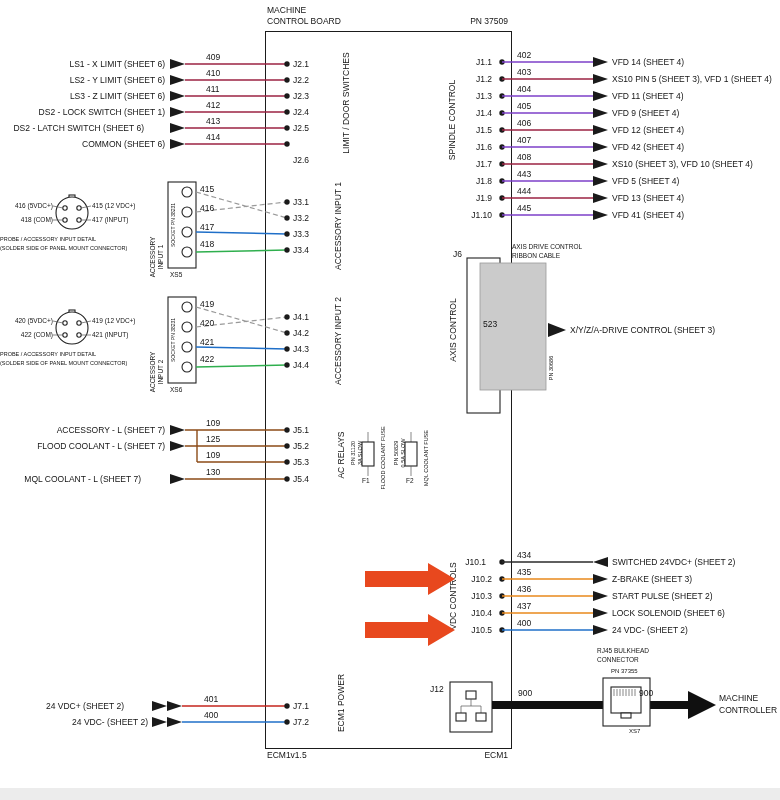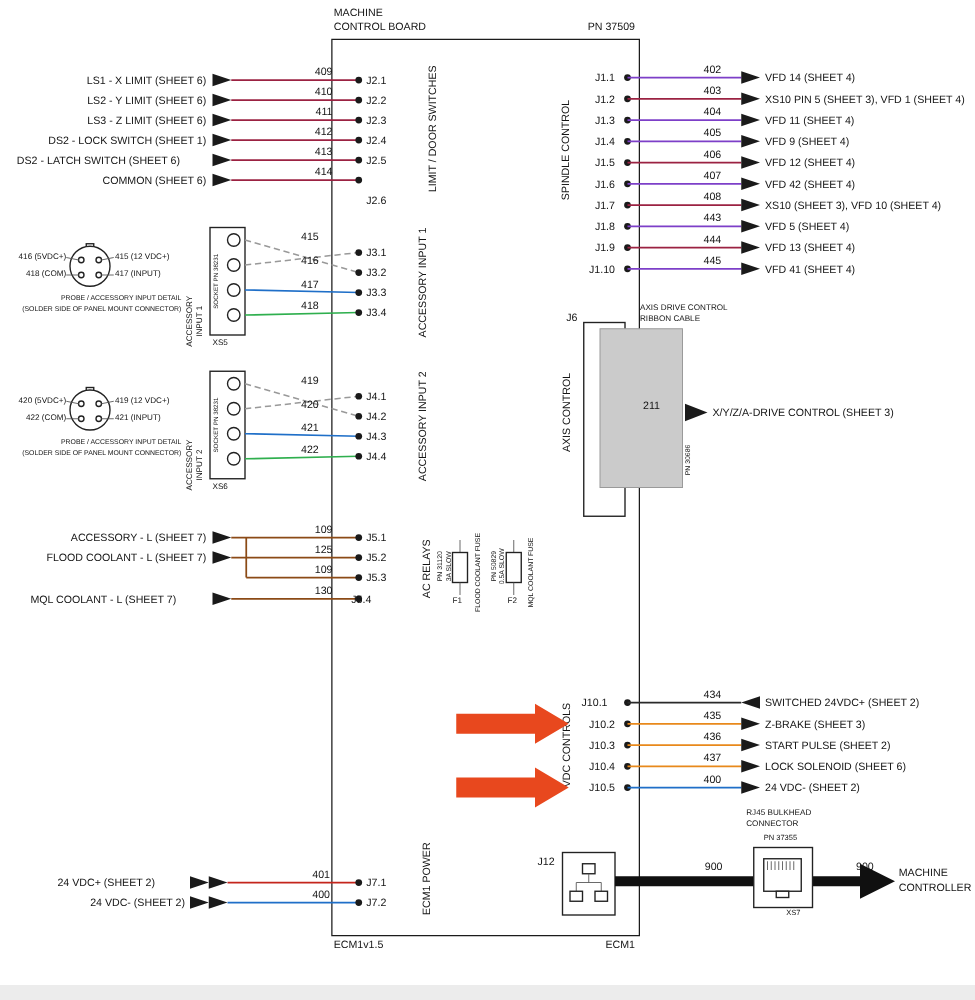--- a/index.html
+++ b/index.html
@@ -1,18 +1,18 @@
 <!DOCTYPE html>
 <html><head>
 <meta charset="utf-8">
 <style>
   html,body{margin:0;padding:0;background:#fff}
   #canvas{position:relative;width:780px;height:800px;background:#fff;font-family:"Liberation Sans",sans-serif;color:#141414;overflow:hidden}
   .lbl{position:absolute;font-size:8.5px;line-height:10px;white-space:nowrap}
-  .r{text-align:right}.c{text-align:right}
+  .r{text-align:right}.c{text-align:left}
   .tiny{font-size:6.5px;line-height:8px}
   .micro{font-size:5.5px;line-height:6.5px}
   .vert{position:absolute;font-size:8.5px;line-height:10px;white-space:nowrap;text-align:center;transform:translate(-50%,-50%) rotate(-90deg)}
   .vert.tiny{font-size:6.5px;line-height:7.5px}
   .vert.micro{font-size:5.5px;line-height:6.5px}
   .vl{display:block}
   #wires,#overlay{position:absolute;left:0;top:0}
   .board{position:absolute;left:265px;top:31px;width:245px;height:716px;border:1.5px solid #1b1b1b}
   line.w{stroke-width:1.4;fill:none}
   .dr{stroke:#9B2242}.vi{stroke:#7D3FC8}.br{stroke:#8B4A16}.or{stroke:#E8891B}
@@ -321,21 +321,21 @@
   <div class="lbl r" style="left:0;top:425px;width:165px">ACCESSORY - L (SHEET 7)</div>
   <div class="lbl r" style="left:0;top:441px;width:165px">FLOOD COOLANT - L (SHEET 7)</div>
   <div class="lbl r" style="left:0;top:474px;width:141px">MQL COOLANT - L (SHEET 7)</div>
   <div class="lbl c" style="left:206px;top:418px;width:60px">109</div>
   <div class="lbl c" style="left:206px;top:434px;width:60px">125</div>
   <div class="lbl c" style="left:206px;top:450px;width:60px">109</div>
   <div class="lbl c" style="left:206px;top:467px;width:60px">130</div>
   <div class="lbl" style="left:293px;top:425px">J5.1</div>
   <div class="lbl" style="left:293px;top:441px">J5.2</div>
   <div class="lbl" style="left:293px;top:457px">J5.3</div>
-  <div class="lbl" style="left:281px;top:474px">J5.4</div>
+  <div class="lbl" style="left:293px;top:474px">J5.4</div>
   <div class="vert" style="left:341px;top:455px">AC RELAYS</div>
   <div class="vert micro" style="left:356px;top:453px">
       <span class="vl">PN 31120</span>
       <span class="vl">3A SLOW</span>
     </div>
   <div class="lbl tiny" style="left:362px;top:477px">F1</div>
   <div class="vert micro" style="left:383px;top:458px">FLOOD COOLANT FUSE</div>
   <div class="vert micro" style="left:399px;top:453px">
       <span class="vl">PN 50829</span>
       <span class="vl">0.5A SLOW</span>
@@ -371,21 +371,21 @@
   <div class="lbl" style="left:612px;top:142px">VFD 42 (SHEET 4)</div>
   <div class="lbl" style="left:612px;top:159px">XS10 (SHEET 3), VFD 10 (SHEET 4)</div>
   <div class="lbl" style="left:612px;top:176px">VFD 5 (SHEET 4)</div>
   <div class="lbl" style="left:612px;top:193px">VFD 13 (SHEET 4)</div>
   <div class="lbl" style="left:612px;top:210px">VFD 41 (SHEET 4)</div>
   <div class="vert" style="left:452px;top:120px">SPINDLE CONTROL</div>
 
   <div class="lbl r" style="left:440px;top:249px;width:22px">J6</div>
   <div class="lbl tiny" style="left:512px;top:243px">AXIS DRIVE CONTROL</div>
   <div class="lbl tiny" style="left:512px;top:252px">RIBBON CABLE</div>
-  <div class="lbl c" style="left:483px;top:319px;width:45px">211</div>
+  <div class="lbl c" style="left:483px;top:319px;width:45px">523</div>
   <div class="vert micro" style="left:551px;top:368px">PN 30686</div>
   <div class="lbl" style="left:570px;top:325px">X/Y/Z/A-DRIVE CONTROL (SHEET 3)</div>
   <div class="vert" style="left:453px;top:330px">AXIS CONTROL</div>
 
   <div class="lbl r" style="left:431px;top:557px;width:55px">J10.1</div>
   <div class="lbl r" style="left:437px;top:574px;width:55px">J10.2</div>
   <div class="lbl r" style="left:437px;top:591px;width:55px">J10.3</div>
   <div class="lbl r" style="left:437px;top:608px;width:55px">J10.4</div>
   <div class="lbl r" style="left:437px;top:625px;width:55px">J10.5</div>
   <div class="lbl c" style="left:517px;top:550px;width:60px">434</div>

